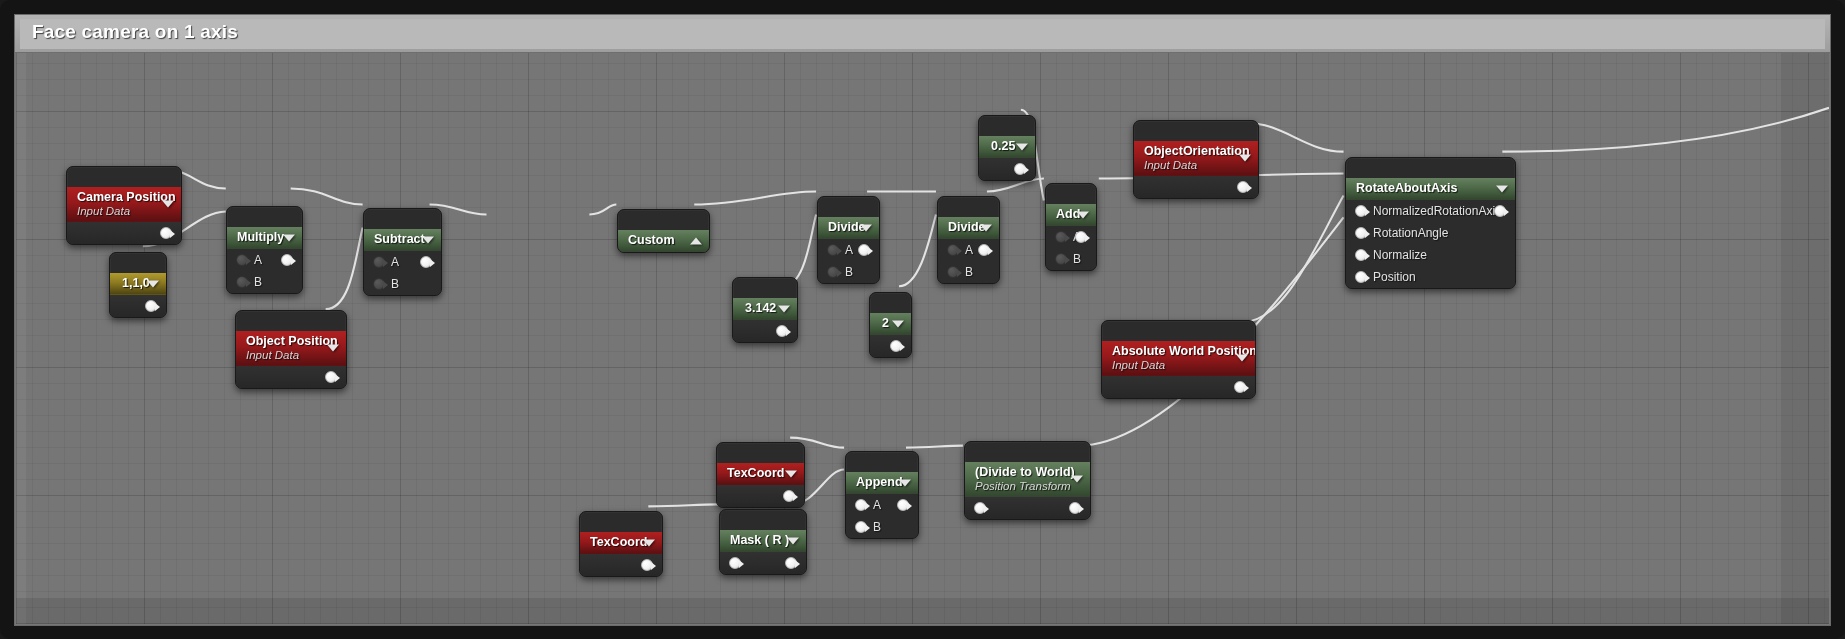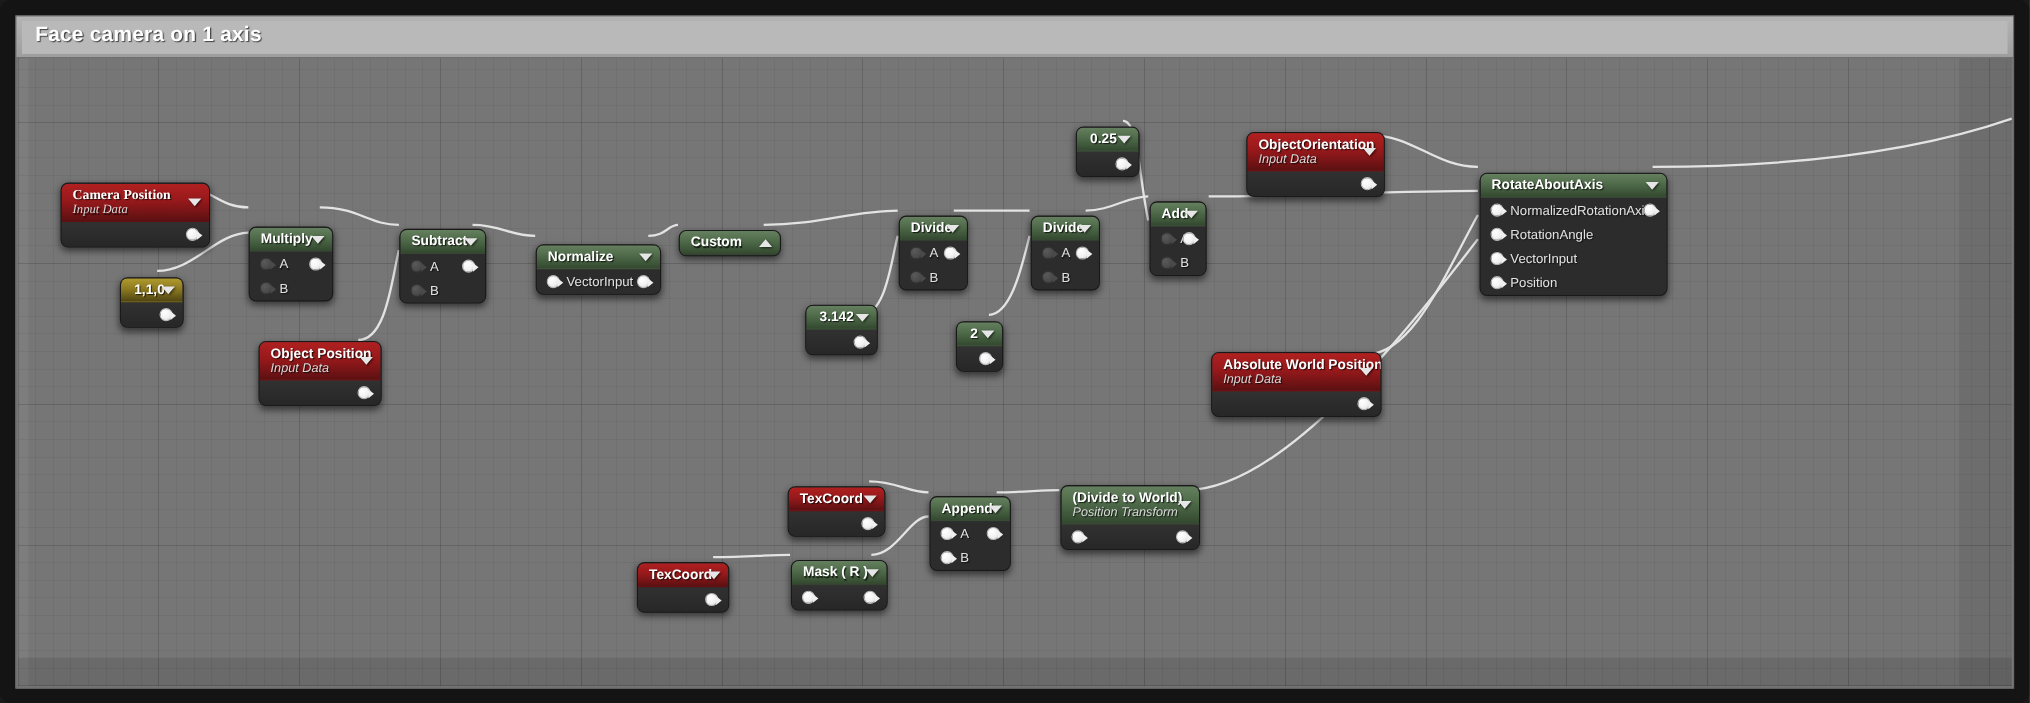--- a/index.html
+++ b/index.html
@@ -68,20 +68,21 @@
     border:1px solid #191919;
     box-shadow:0 3px 7px rgba(0,0,0,.55), inset 0 0 0 1px rgba(255,255,255,.035);
     box-sizing:border-box;
     overflow:hidden;
   }
   .nhead{
     position:relative;
     padding:3px 24px 3px 10px;
     box-sizing:border-box;
     border-bottom:1px solid rgba(0,0,0,.45);
+    margin-top:20px;
   }
   .nhead.green{background:linear-gradient(180deg,#65805f 0%,#4e6a49 45%,#33482f 100%);}
   .nhead.red{background:linear-gradient(180deg,#b02020 0%,#97191b 45%,#5c1012 100%);}
   .nhead.olive{background:linear-gradient(180deg,#b09a2e 0%,#8e7b21 45%,#4f4512 100%);}
   .ntitle{
     font-size:12.5px;font-weight:bold;color:#ffffff;
     text-shadow:1px 1px 1px rgba(0,0,0,.75);
     white-space:nowrap;line-height:15px;
   }
   .nsub{
@@ -198,21 +199,21 @@
 
         <path d="M775,386 C800,386 810,396 829,396"></path>
 
         <path d="M633,455 C665,455 680,453 703,453"></path>
 
         <path d="M777,453 C800,453 812,418 829,418"></path>
 
         <path d="M891,396 C915,396 930,394 948,394"></path>
       </svg>
 
-      <div class="node" style="left:39px;top:113px;width:136px;font-family:Liberation Serif, serif;">
+      <div class="node" style="left:50px;top:113px;width:116px;">
         <div class="nhead red">
           <div class="ntitle">Camera Position</div>
           <div class="nsub">Input Data</div>
           <div class="caret"></div>
         </div>
         <div class="nbody grad">
           <div class="prow">
             <span class="pin out on nub"></span>
           </div>
         </div>
@@ -272,33 +273,20 @@
             <span class="plabel l">A</span>
             <span class="pin out on nub"></span>
           </div>
           <div class="prow">
             <span class="pin in off nub"></span>
             <span class="plabel l">B</span>
           </div>
         </div>
       </div>
 
-      <div class="node" style="left:471px;top:169px;width:114px;">
-        <div class="nhead green">
-          <div class="ntitle">Normalize</div>
-          <div class="caret"></div>
-        </div>
-        <div class="nbody">
-          <div class="prow">
-            <span class="pin in on nub"></span>
-            <span class="plabel l">VectorInput</span>
-            <span class="pin out on nub"></span>
-          </div>
-        </div>
-      </div>
 
       <div class="node" style="left:601px;top:156px;width:93px;">
         <div class="nhead green">
           <div class="ntitle">Custom</div>
           <div class="caret up"></div>
         </div>
       </div>
 
       <div class="node valnode" style="left:716px;top:224px;width:66px;">
         <div class="nhead green">
@@ -426,21 +414,21 @@
             <span class="pin in on nub"></span>
             <span class="plabel l">NormalizedRotationAxis</span>
             <span class="pin out on nub"></span>
           </div>
           <div class="prow">
             <span class="pin in on nub"></span>
             <span class="plabel l">RotationAngle</span>
           </div>
           <div class="prow">
             <span class="pin in on nub"></span>
-            <span class="plabel l">VectorInput</span>
+            <span class="plabel l">Normalize</span>
           </div>
           <div class="prow">
             <span class="pin in on nub"></span>
             <span class="plabel l">Position</span>
           </div>
         </div>
       </div>
 
       <div class="node" style="left:700px;top:389px;width:89px;">
         <div class="nhead red">

